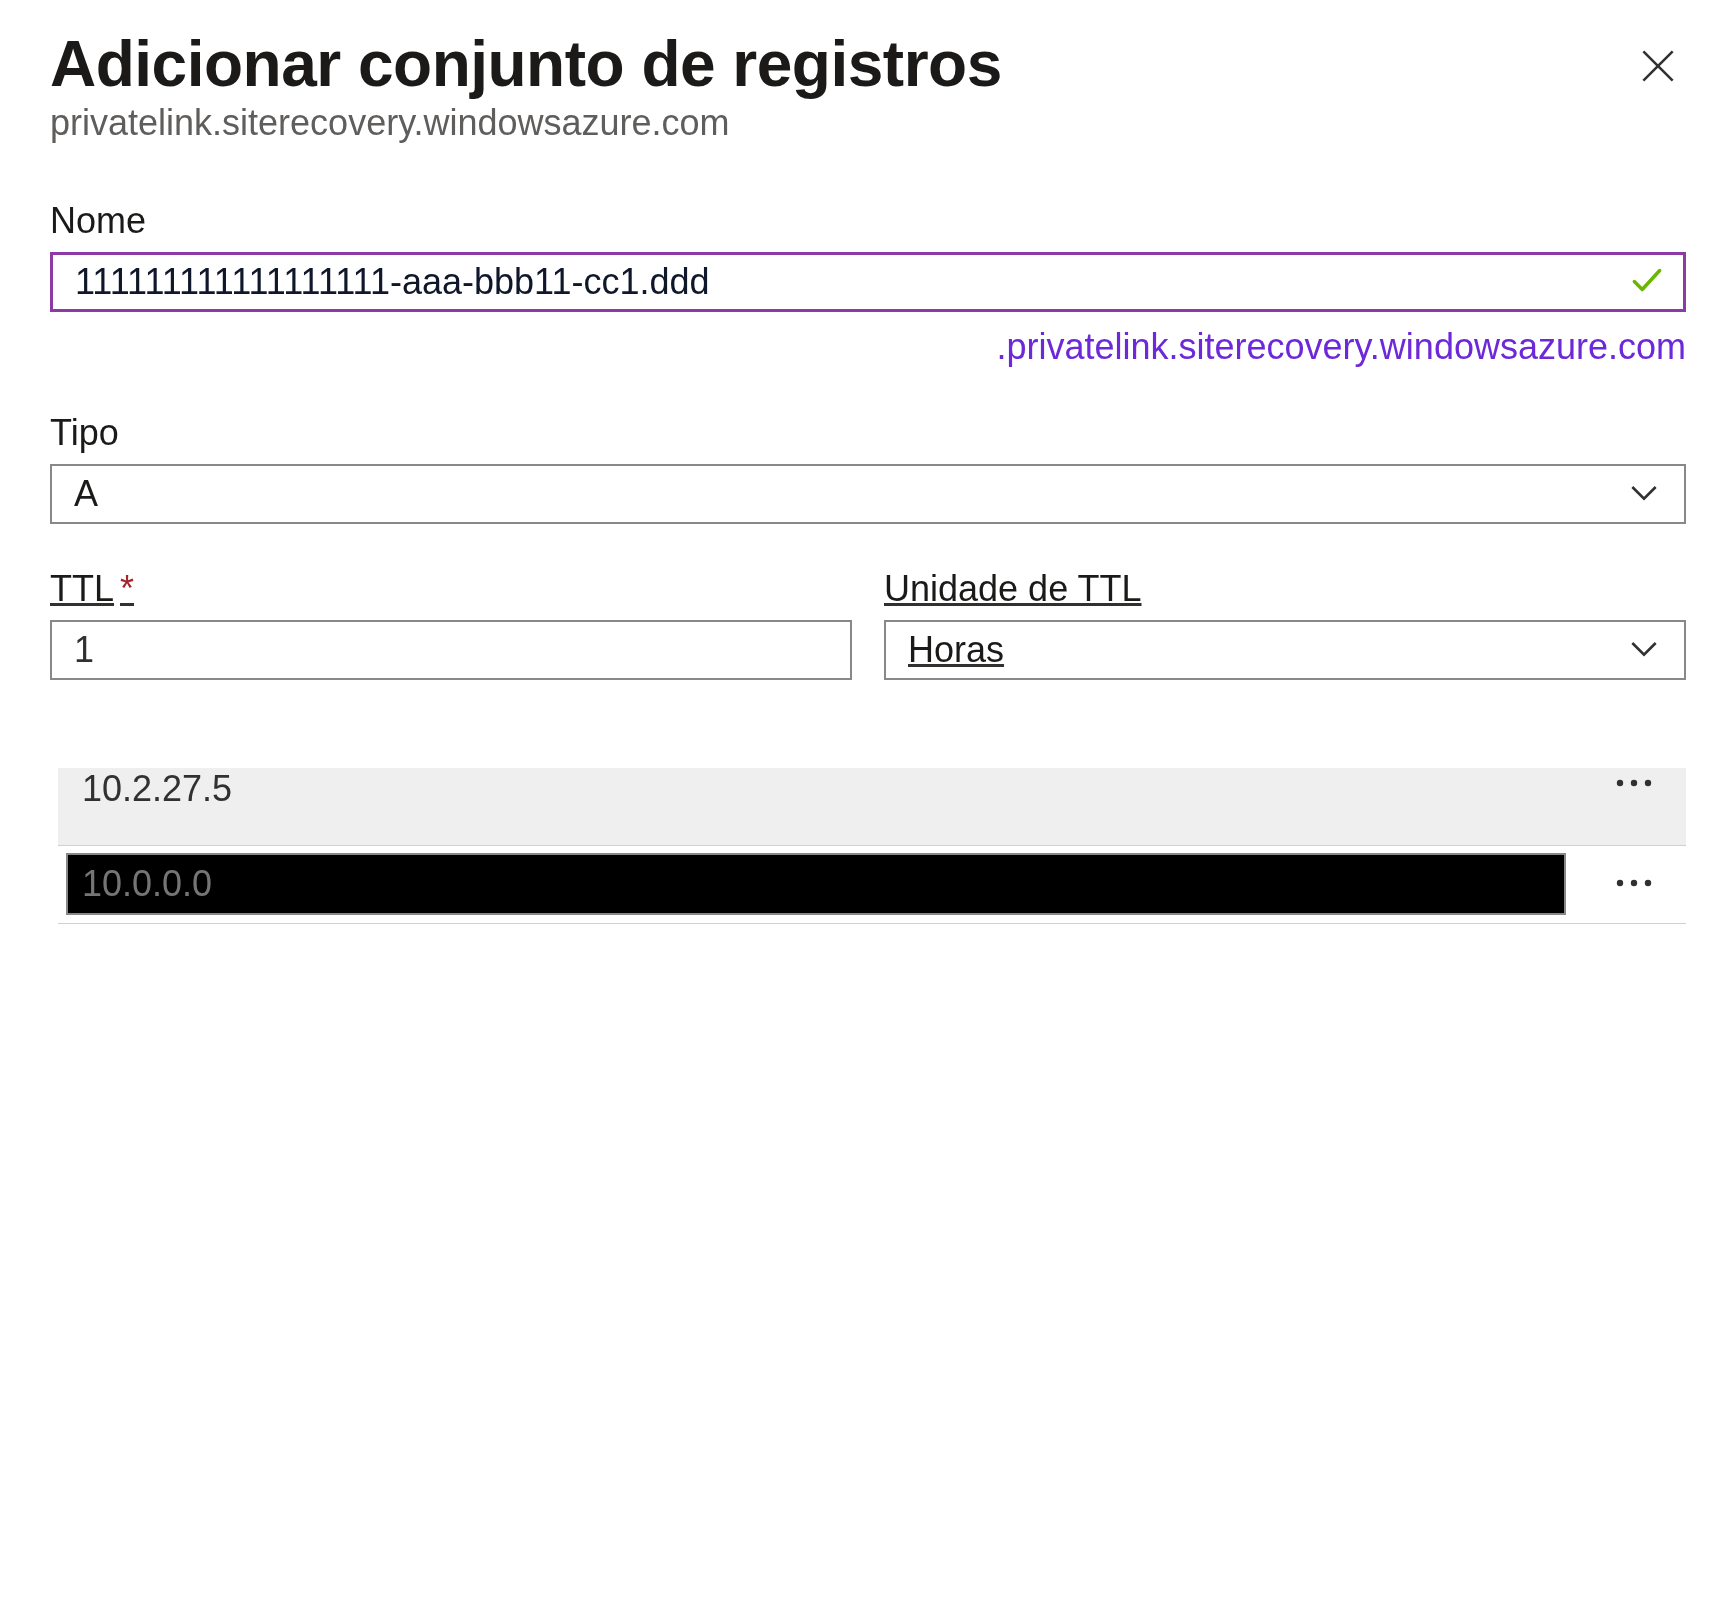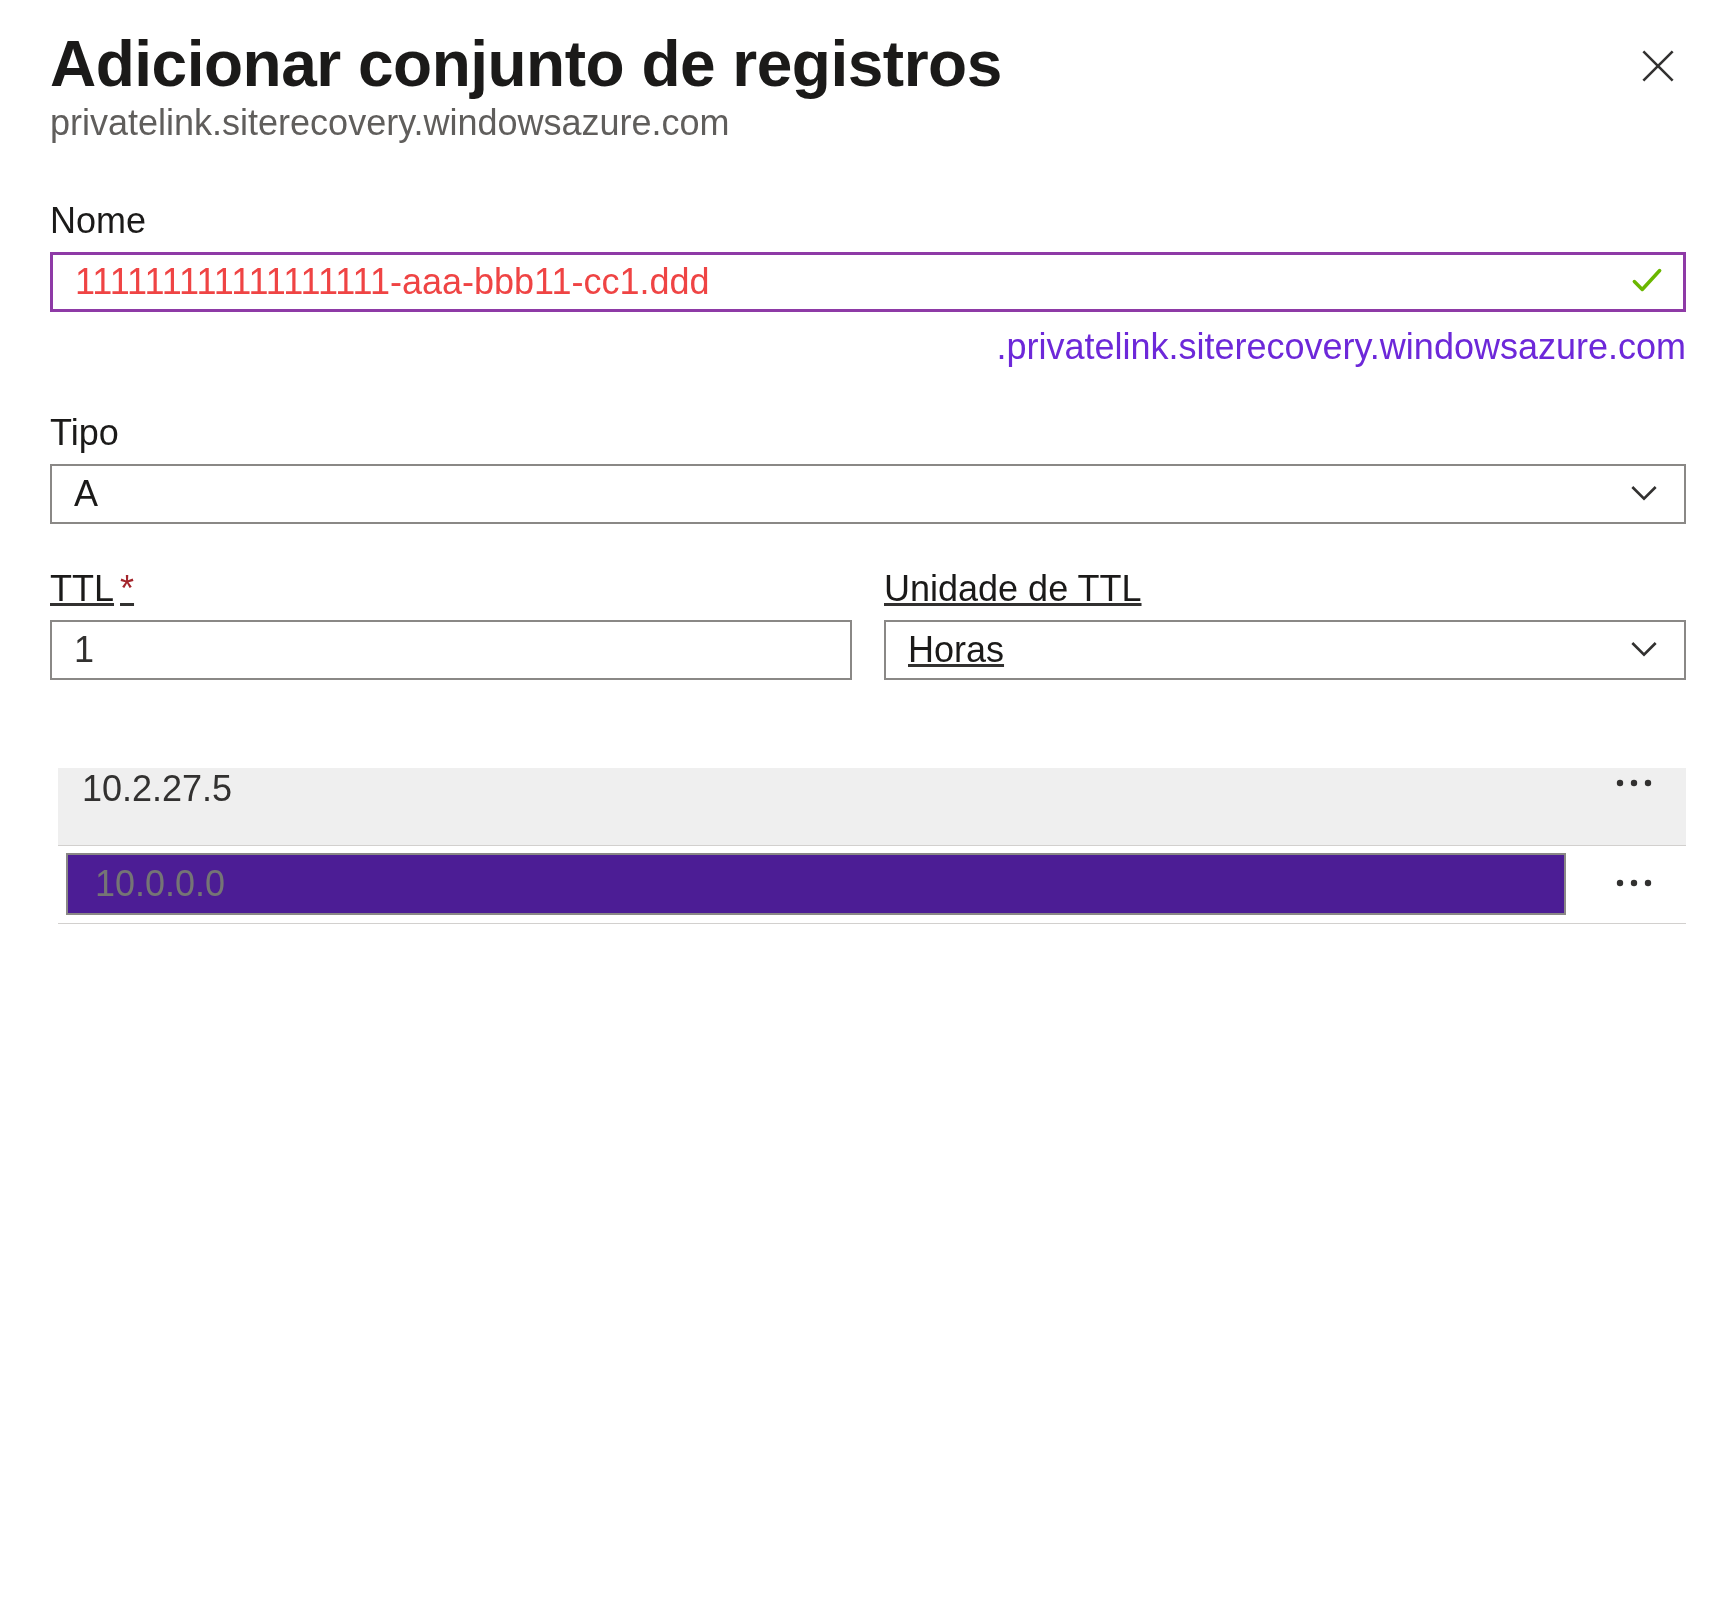--- a/index.html
+++ b/index.html
@@ -54,21 +54,21 @@
       height: 60px;
       border: 2px solid #8a8886;
       font-size: 36px;
       padding: 0 60px 0 22px;
       color: #323130;
       background: #ffffff;
       font-family: inherit;
     }
     .text-input.focused {
       border: 3px solid #8e3aa6;
-      color: #ef4444;
+      color: #0f172a;
     }
     .valid-check {
       position: absolute;
       right: 20px;
       top: 50%;
       transform: translateY(-50%);
     }
     .valid-check svg { width: 38px; height: 38px; }
     .suffix-text {
       font-size: 36px;
@@ -126,25 +126,25 @@
       align-items: center;
       border-bottom: 1px solid #d2d0ce;
       height: 78px;
       padding: 8px 24px 8px 8px;
     }
     .ip-new-input {
       flex: 1;
       height: 62px;
       border: 2px solid #8a8886;
       font-size: 36px;
-      padding: 0 27px;
+      padding: 0 14px;
       color: #8a8886;
       font-family: inherit;
       margin-right: 40px;
-      background: #4c1d95;
+      background: #000000;
     }
     .dots-btn {
       background: none;
       border: none;
       cursor: pointer;
       padding: 8px;
     }
     .dots-btn svg { width: 40px; height: 14px; }
   </style>
 </head>

